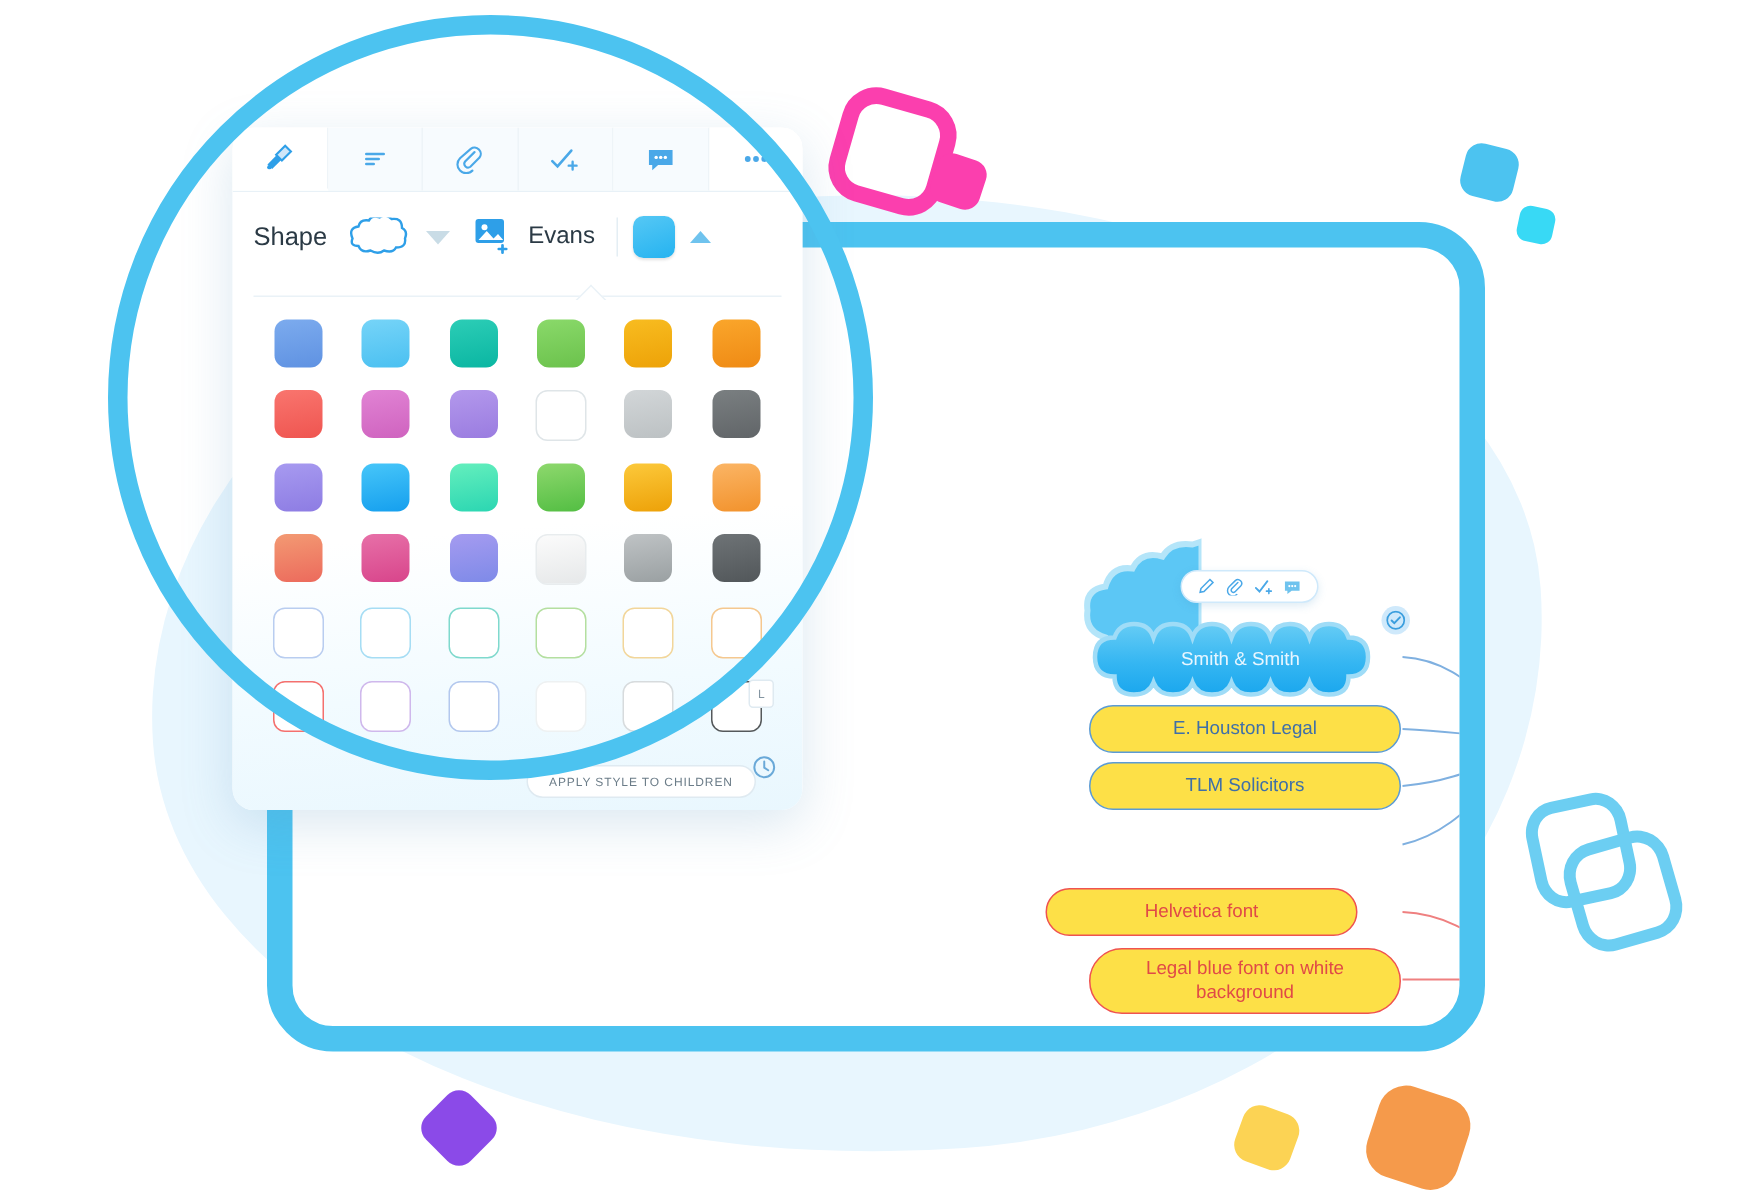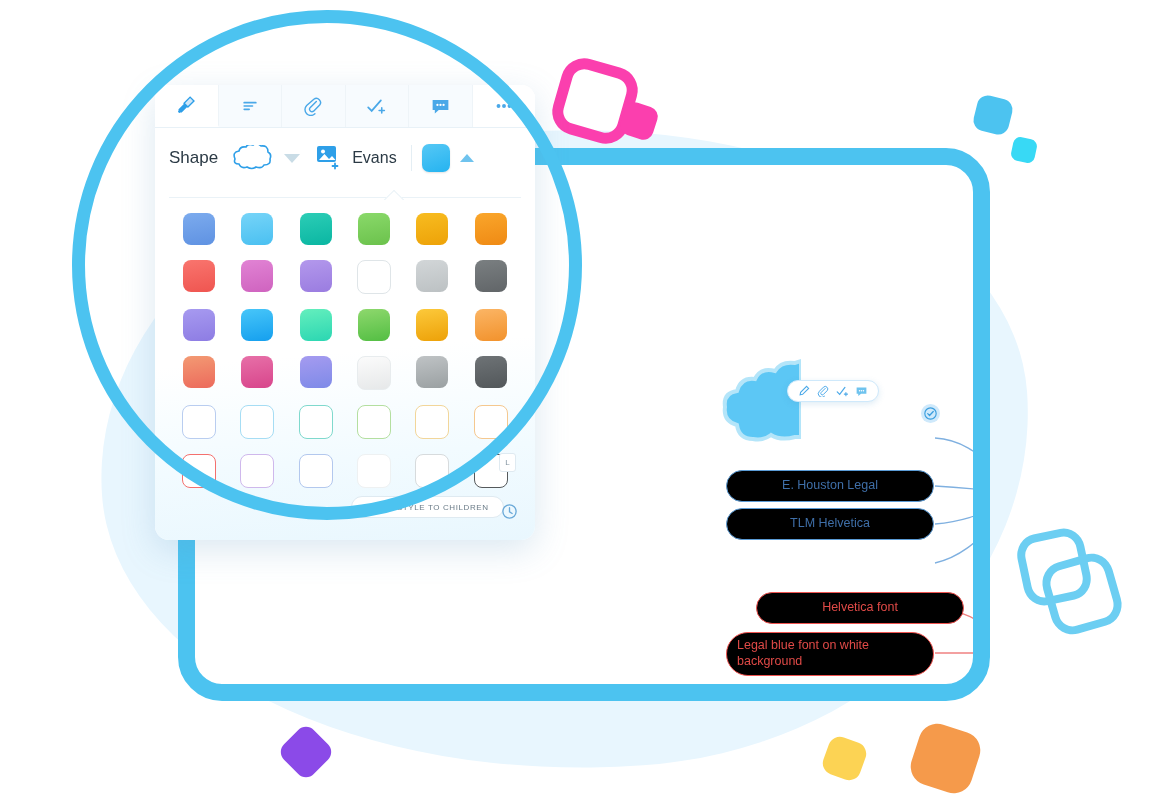--- a/index.html
+++ b/index.html
@@ -19,22 +19,22 @@
 
   
   .frame{position:absolute;left:178px;top:148px;width:812px;height:553px;
          border:17px solid #4cc3f0;border-radius:44px;background:#ffffff;
          box-sizing:border-box;overflow:hidden;}
   .frame-inner{position:absolute;inset:0;overflow:hidden;}
 
   
   .mm{position:absolute;inset:0;}
   .node{position:absolute;box-sizing:border-box;display:flex;align-items:center;
-        justify-content:center;border-radius:22px;
-        font-size:12.5px;line-height:1.25;padding:4px 10px;background:#000000;}
+        justify-content:center;text-align:center;border-radius:22px;
+        font-size:12.5px;line-height:1.25;padding:4px 10px;background:#fde047;}
   .leaf{border-width:1.4px;border-style:solid;}
 
   .leaf-blue{border-color:#5b9bd5;color:#3f6fa8;}
   .leaf-red{border-color:#ef5350;color:#e04a47;}
 
   
   .cloud-wrap{position:absolute;}
   .cloud-label{position:absolute;left:0;top:0;width:100%;height:100%;
                display:flex;align-items:center;justify-content:center;
                color:#e8f6ff;font-size:12.5px;z-index:3;pointer-events:none;}
@@ -79,21 +79,21 @@
   .panel-sep{position:absolute;left:14px;top:112px;width:352px;height:1px;background:#eaf2f7;}
   .caret-notch{position:absolute;left:228px;top:104px;width:22px;height:11px;overflow:hidden;}
   .caret-notch:before{content:"";position:absolute;left:3px;top:4px;width:15px;height:15px;
       background:#fff;border-left:1px solid #eaf2f7;border-top:1px solid #eaf2f7;transform:rotate(45deg);}
 
   .swatch-grid{position:absolute;left:22px;top:128px;width:336px;
                display:grid;grid-template-columns:repeat(6,1fr);row-gap:15px;column-gap:14px;}
   .sw{width:32px;height:32px;border-radius:8px;justify-self:center;}
 
   .panel-bottom{position:absolute;left:0;bottom:0;width:100%;height:70px;}
-  .apply-btn{position:absolute;left:196px;bottom:22px;height:20px;padding:0 14px;
+  .apply-btn{position:absolute;left:196px;bottom:8px;height:20px;padding:0 14px;
              border:1px solid #dfeaf1;border-radius:11px;background:#fff;display:flex;
              align-items:center;font-size:8px;color:#6b7c88;letter-spacing:.6px;white-space:nowrap;}
   .hist-icon{position:absolute;left:346px;bottom:20px;width:17px;height:17px;}
   .l-badge{position:absolute;left:344px;bottom:68px;width:15px;height:17px;border:1px solid #dfeaf1;
            border-radius:3px;display:flex;align-items:center;justify-content:center;
            font-size:8px;color:#8495a1;background:#fff;}
 
   svg{display:block;}
 </style>
 </head>
@@ -151,22 +151,53 @@
             <path d="M470,620 C512,618 532,606 565,600"></path>
             <path d="M470,680 C520,676 560,660 590,628"></path>
           </g>
 
           <g fill="none" stroke="#a9d98a" stroke-width="1.3">
             <path d="M757,600 C800,606 820,640 852,667"></path>
           </g>
         </svg>
 
         <div class="node leaf leaf-blue" style="left:531px;top:305px;width:208px;height:32px;">E. Houston Legal</div>
-        <div class="node leaf leaf-blue" style="left:531px;top:343px;width:208px;height:32px;">TLM Helvetica</div>
-
+        <div class="node leaf leaf-blue" style="left:531px;top:343px;width:208px;height:32px;">TLM Solicitors</div>
+
+        <div class="cloud-wrap" style="left:517px;top:243px;width:230px;height:62px;z-index:4;">
+          <svg width="230" height="62" viewBox="0 0 230 62">
+            <defs>
+              <linearGradient id="cg" x1="0" y1="0" x2="0" y2="1">
+                <stop offset="0%" stop-color="#66ccf5"></stop>
+                <stop offset="55%" stop-color="#35b6f2"></stop>
+                <stop offset="100%" stop-color="#1aa7ee"></stop>
+              </linearGradient>
+            </defs>
+            <g fill="url(#cg)" stroke="#9fdcf7" stroke-width="3">
+              <path d="M18,31
+                       a12,12 0 0 1 0,-1
+                       q0,-13 13,-13
+                       q3,-9 13,-9 q10,0 13,9
+                       q3,-9 13,-9 q10,0 13,9
+                       q3,-9 13,-9 q10,0 13,9
+                       q3,-9 13,-9 q10,0 13,9
+                       q3,-9 13,-9 q10,0 13,9
+                       q3,-9 13,-9 q10,0 13,9
+                       q13,0 13,13 q0,13 -13,13
+                       q0,12 -13,12 q-10,0 -13,-8
+                       q-3,8 -13,8 q-10,0 -13,-8
+                       q-3,8 -13,8 q-10,0 -13,-8
+                       q-3,8 -13,8 q-10,0 -13,-8
+                       q-3,8 -13,8 q-10,0 -13,-8
+                       q-3,8 -13,8 q-13,0 -13,-12
+                       q-13,0 -13,-13 z"></path>
+            </g>
+          </svg>
+          <div class="cloud-label">Smith &amp; Smith</div>
+        </div>
 
         <div style="position:absolute;left:520px;top:188px;width:86px;height:98px;z-index:2;">
           <svg width="86" height="98" viewBox="0 0 86 98">
             <g fill="#4fc3f5" stroke="#aee3f9" stroke-width="4" opacity=".92">
               <path d="M80,10 q-14,-2 -20,8 q-14,-4 -20,8 q-14,-2 -18,12
                        q-14,2 -12,16 q-2,14 12,18 q2,14 16,14 q10,2 18,-4
                        q10,6 24,2 L86,84 L86,8 Z"></path>
             </g>
           </svg>
         </div>
@@ -198,21 +229,21 @@
           </span>
         </div>
 
         <div class="check-badge" style="left:726px;top:239px;">
           <svg width="13" height="13" viewBox="0 0 16 16">
             <circle cx="8" cy="8" r="7" fill="none" stroke="#3a9ede" stroke-width="1.4"></circle>
             <path d="M4.6 8.2l2.2 2.2 4.6-4.8" fill="none" stroke="#3a9ede" stroke-width="1.6" stroke-linecap="round"></path>
           </svg>
         </div>
 
-        <div class="node leaf leaf-red" style="left:561px;top:427px;width:208px;height:32px;">Helvetica font</div>
+        <div class="node leaf leaf-red" style="left:502px;top:427px;width:208px;height:32px;">Helvetica font</div>
         <div class="node leaf leaf-red" style="left:531px;top:467px;width:208px;height:44px;">Legal blue font on white background</div>
 
       </div>
     </div>
   </div>
 
   <div class="panel">
     <div class="panel-bg"></div>
 
     <div class="panel-tabs">

